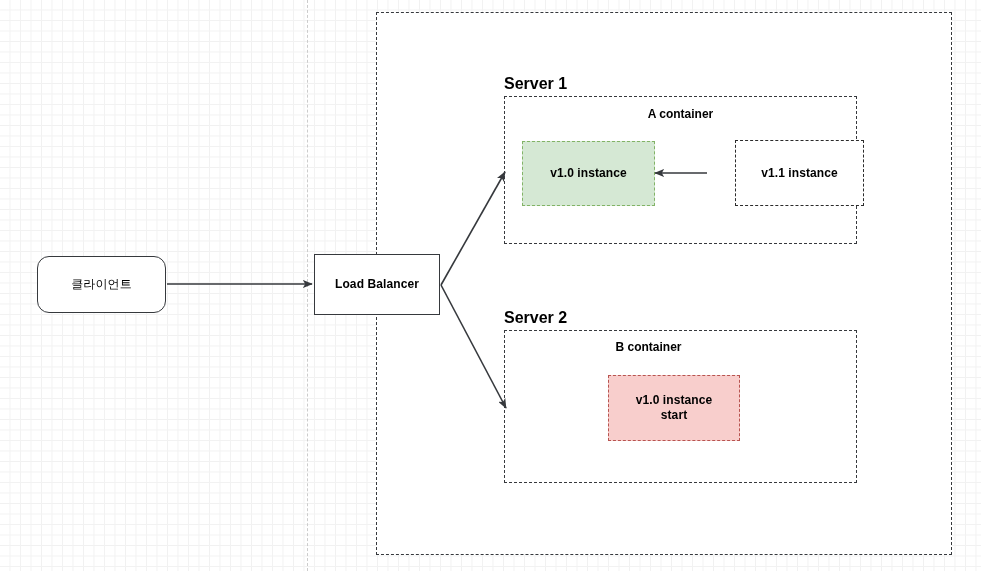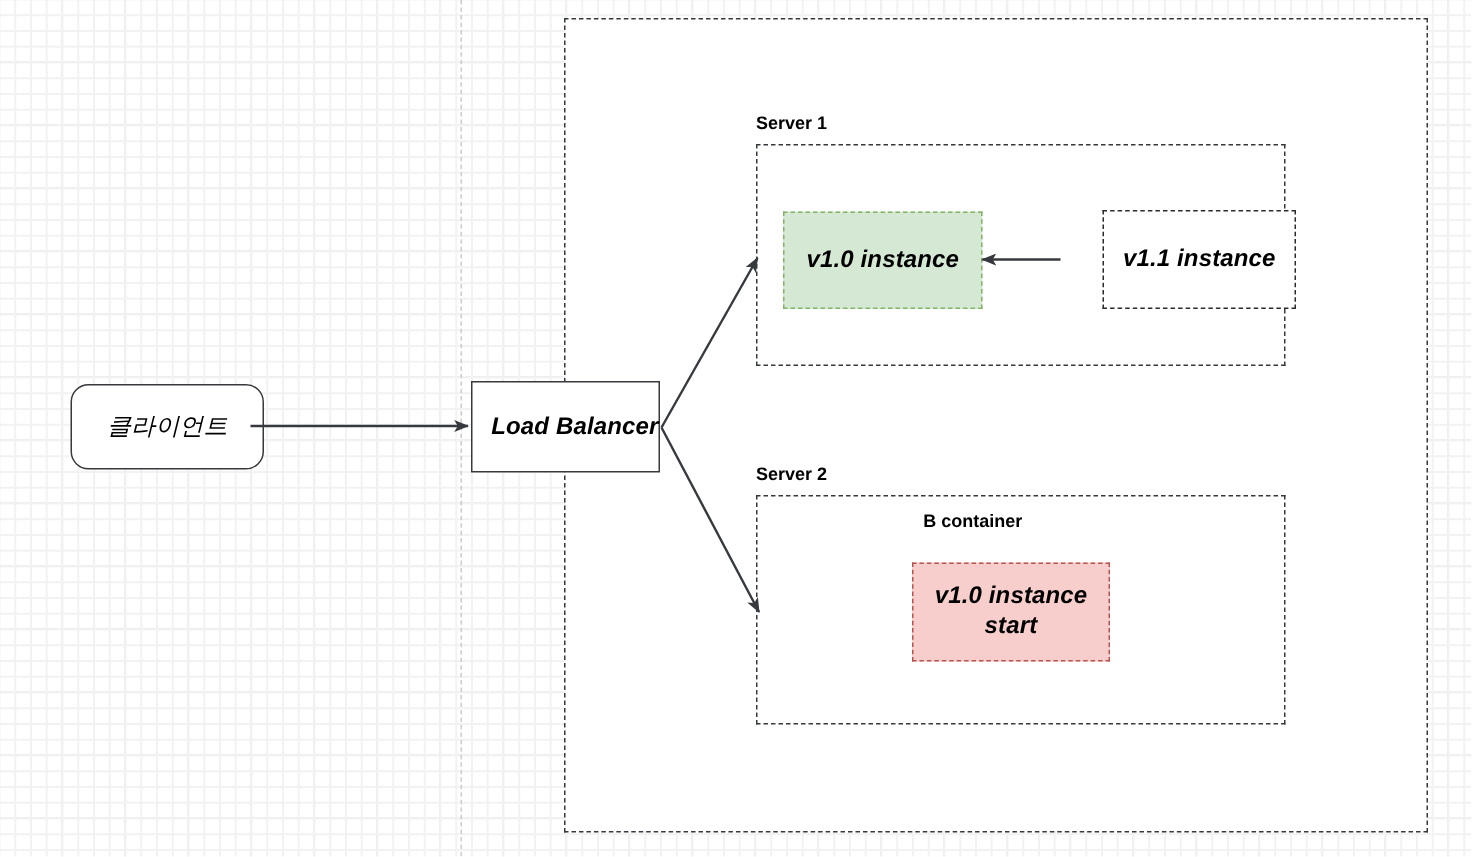--- a/index.html
+++ b/index.html
@@ -43,36 +43,33 @@
     background: #ffffff;
   }
 
   .box {
     position: absolute;
     box-sizing: border-box;
     display: flex;
     align-items: center;
     justify-content: center;
     text-align: center;
-    font-size: 16px;
+    font-size: 12px;
     line-height: 1.25;
     letter-spacing: 0.1px;
-    font-style: italic;
   }
 
   .solid-box {
     border: 1.5px solid #36393d;
     background: #ffffff;
-    justify-content: flex-end;
   }
   .rounded-box {
     border: 1.5px solid #36393d;
     background: #ffffff;
     border-radius: 12px;
-    margin-left: 10px;
   }
   .dashed-box {
     border: 1.5px dashed #36393d;
     background: transparent;
   }
   .dashed-box-thin {
     border: 1.5px dashed #2b2b2b;
     background: #ffffff;
   }
   .green-box {
@@ -81,21 +78,21 @@
     font-weight: bold;
   }
   .pink-box {
     border: 1.5px dashed #b85450;
     background: #f8cecc;
     font-weight: bold;
   }
 
   .label-free {
     position: absolute;
-    font-size: 12px;
+    font-size: 16px;
     font-weight: bold;
     white-space: nowrap;
     color: #000000;
   }
   .container-title {
     position: absolute;
     font-size: 12px;
     font-weight: bold;
     white-space: nowrap;
     color: #000000;
@@ -126,20 +123,21 @@
     <span>클라이언트</span>
   </div>
 
   <div class="box solid-box" style="left:314px; top:254px; width:126px; height:61px; font-weight:bold;">
     <span>Load Balancer</span>
   </div>
 
   <div class="label-free" style="left:504px; top:75px;">Server 1</div>
 
   <div class="box dashed-box" style="left:504px; top:96px; width:353px; height:148px;"></div>
+  <div class="container-title" style="left:504px; top:107px; width:353px;">A container</div>
 
   <div class="box green-box" style="left:522px; top:141px; width:133px; height:65px;">
     <span>v1.0 instance</span>
   </div>
 
   <div class="box dashed-box-thin" style="left:708px; top:140px; width:129px; height:66px; font-weight:bold;margin-left:27px;">
     <span>v1.1 instance</span>
   </div>
 
   <div class="label-free" style="left:504px; top:309px;">Server 2</div>

